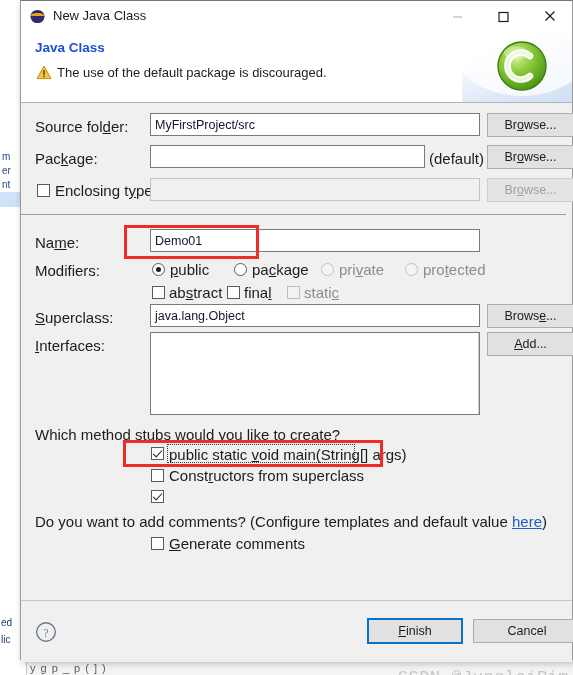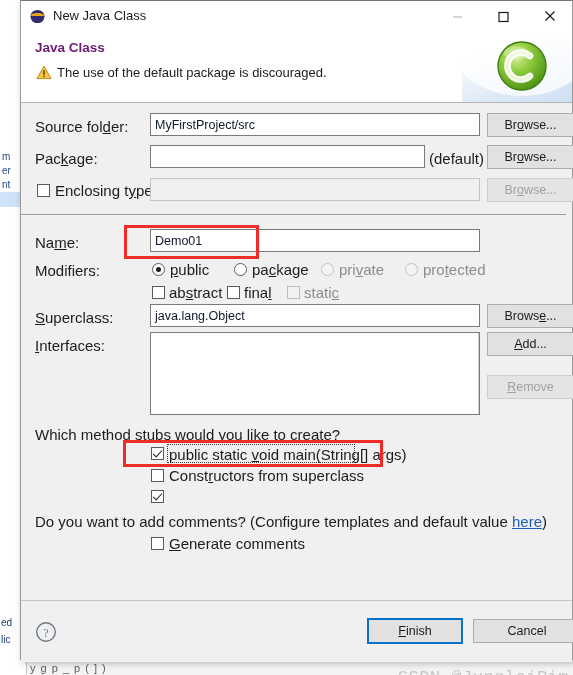--- a/index.html
+++ b/index.html
@@ -88,21 +88,21 @@
   
   #header {
     position: relative;
     height: 70px;
     background: #ffffff;
     border-bottom: 1px solid #b4b4b4;
     overflow: hidden;
   }
   #header-title {
     position: absolute; left: 14px; top: 8px;
-    font-size: 13.5px; font-weight: bold; color: #701a75;
+    font-size: 13.5px; font-weight: bold; color: #1d4ed8;
   }
   #header-warn-icon {
     position: absolute; left: 15px; top: 33px;
     width: 16px; height: 15px;
   }
   #header-msg {
     position: absolute; left: 36px; top: 33px;
     font-size: 13px; color: #1c1c1c;
   }
   #header-banner {
@@ -421,23 +421,20 @@
         <span>Brows<span class="u">e</span>...</span>
       </div>
 
     <span class="lbl" style="left:14px; top:234px;"><span class="u">I</span>nterfaces:</span>
     <div id="iface-list" style="left:129px; top:229px; width:330px; height:83px;">
       <div id="iface-scroll-divider"></div>
     </div>
     <div class="btn" style="left:466px; top:229px; width:87px; height:24px;">
         <span><span class="u">A</span>dd...</span>
       </div>
-    <div class="btn disabled" style="left:466px; top:272px; width:87px; height:24px;">
-        <span><span class="u">R</span>emove</span>
-      </div>
 
     <span class="lbl" style="left:14px; top:323px;">Which method stubs would you like to create?</span>
 
     <span class="cbx checked" style="left:130px; top:344px;"></span>
     <span class="focus-dotted" style="left:146px; top:341px; width:188px; height:19px;"></span>
     <span class="lbl" style="left:148px; top:343px;">public static <span class="u">v</span>oid main(String[] args)</span>
     <div class="annot" style="left:102px; top:337px; width:260px; height:27px;"></div>
 
     <span class="cbx" style="left:130px; top:366px;"></span>
     <span class="lbl" style="left:148px; top:364px;">Const<span class="u">r</span>uctors from superclass</span>

